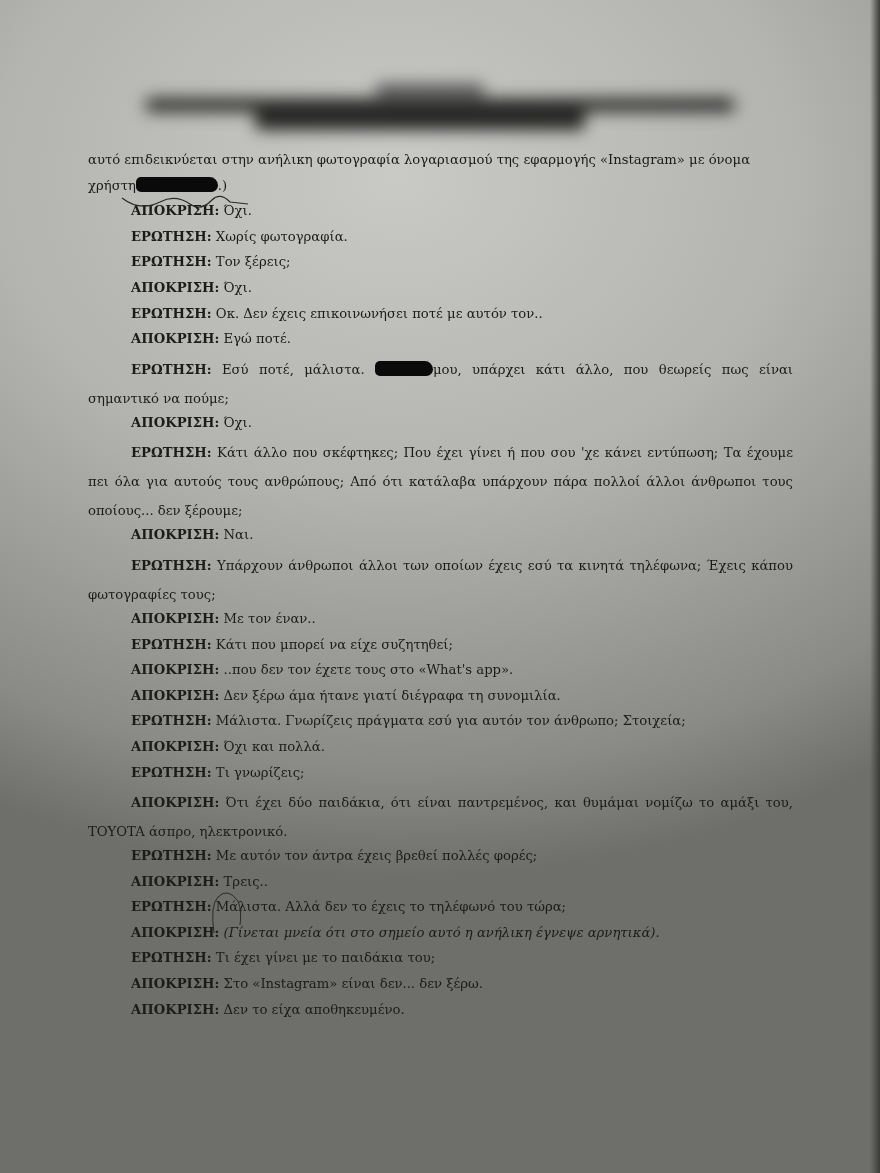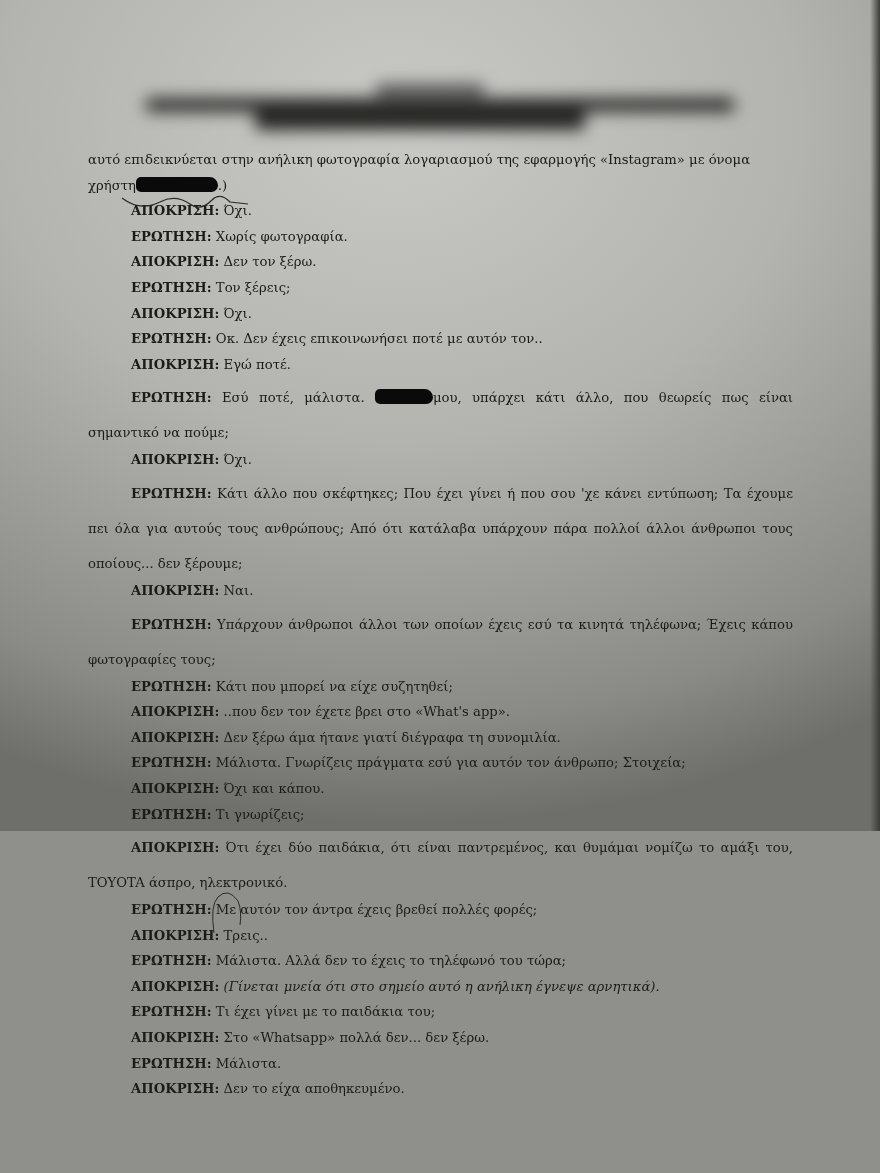--- a/index.html
+++ b/index.html
@@ -2,41 +2,41 @@
 <html><head>
   <meta charset="utf-8">
   <style>
     html, body { margin: 0; padding: 0; }
     body {
       width: 880px; height: 1173px; overflow: hidden;
       background: #8f8f8c;
       font-family: "DejaVu Serif", serif;
     }
     .page {
-      position: absolute; left: 0; top: 0; width: 880px; height: 831px;
+      position: absolute; left: 0; top: 0; width: 880px; height: 1173px;
       background:
         radial-gradient(ellipse 900px 700px at 45% 15%, #c9c9c6 0%, #b3b3b0 45%, #8a8a87 85%, #6e6e6b 100%);
     }
     .page::after {
       content: ""; position: absolute; right: 0; top: 0; width: 10px; height: 100%;
       background: linear-gradient(90deg, rgba(60,60,58,0) 0%, #3b3b38 100%);
     }
     .blur-header {
       position: absolute; left: 145px; top: 78px; width: 590px; height: 60px;
       filter: blur(8px);
     }
     .blur-header .bar1 { position: absolute; left: 0; top: 20px; width: 590px; height: 14px; background: #2e2e2c; border-radius: 7px; }
     .blur-header .bar2 { position: absolute; left: 110px; top: 30px; width: 330px; height: 22px; background: #262624; border-radius: 6px; }
     .blur-header .bar3 { position: absolute; left: 230px; top: 6px; width: 110px; height: 12px; background: #555; border-radius: 6px; }
     .content {
       position: absolute; left: 88px; top: 150px; width: 705px;
       color: #1b1b1a; font-size: 13.2px;
     }
     .line { height: 25.6px; line-height: 20px; white-space: nowrap; }
-    .line.wrap { white-space: normal; height: auto; line-height: 35px; text-align: justify; }
+    .line.wrap { white-space: normal; height: auto; line-height: 29px; text-align: justify; }
     .spk { font-weight: bold; margin-left: 43px; }
     .redact {
       display: inline-block; background: #0a0a0a; height: 15px; vertical-align: -2px;
       border-radius: 6px 10px 8px 6px;
     }
     .em { font-style: italic; }
     .scribble { position: absolute; pointer-events: none; }
   </style>
 </head>
 <body>
@@ -50,44 +50,43 @@
   </div>
 
   <div class="content">
     <div class="line">αυτό επιδεικνύεται στην ανήλικη φωτογραφία λογαριασμού της εφαρμογής «Instagram» με όνομα</div>
     <div class="line">
       <span>χρήστη</span><span class="redact" style="width:82px"></span><span>.)</span>
     </div>
 
     <div class="line"><span class="spk">ΑΠΟΚΡΙΣΗ:</span> <span>Όχι.</span></div>
     <div class="line"><span class="spk">ΕΡΩΤΗΣΗ:</span> <span>Χωρίς φωτογραφία.</span></div>
-    <div class="line"><span class="spk">ΑΠΟΚΡΙΣΗ:</span> <span>Δεν τον ξέρω.</span></div>
     <div class="line"><span class="spk">ΕΡΩΤΗΣΗ:</span> <span>Τον ξέρεις;</span></div>
     <div class="line"><span class="spk">ΑΠΟΚΡΙΣΗ:</span> <span>Όχι.</span></div>
     <div class="line"><span class="spk">ΕΡΩΤΗΣΗ:</span> <span>Οκ. Δεν έχεις επικοινωνήσει ποτέ με αυτόν τον..</span></div>
     <div class="line"><span class="spk">ΑΠΟΚΡΙΣΗ:</span> <span>Εγώ ποτέ.</span></div>
     <div class="line wrap"><span class="spk">ΕΡΩΤΗΣΗ:</span> <span>Εσύ ποτέ, μάλιστα.</span> <span class="redact" style="width:58px"></span><span>μου, υπάρχει κάτι άλλο, που θεωρείς πως είναι σημαντικό να πούμε;</span></div>
     <div class="line"><span class="spk">ΑΠΟΚΡΙΣΗ:</span> <span>Όχι.</span></div>
     <div class="line wrap"><span class="spk">ΕΡΩΤΗΣΗ:</span> <span>Κάτι άλλο που σκέφτηκες; Που έχει γίνει ή που σου 'χε κάνει εντύπωση; Τα έχουμε πει όλα για αυτούς τους ανθρώπους; Από ότι κατάλαβα υπάρχουν πάρα πολλοί άλλοι άνθρωποι τους οποίους... δεν ξέρουμε;</span></div>
     <div class="line"><span class="spk">ΑΠΟΚΡΙΣΗ:</span> <span>Ναι.</span></div>
     <div class="line wrap"><span class="spk">ΕΡΩΤΗΣΗ:</span> <span>Υπάρχουν άνθρωποι άλλοι των οποίων έχεις εσύ τα κινητά τηλέφωνα; Έχεις κάπου φωτογραφίες τους;</span></div>
+    <div class="line"><span class="spk">ΑΠΟΚΡΙΣΗ:</span> <span>Με τον έναν..</span></div>
     <div class="line"><span class="spk">ΕΡΩΤΗΣΗ:</span> <span>Κάτι που μπορεί να είχε συζητηθεί;</span></div>
-    <div class="line"><span class="spk">ΑΠΟΚΡΙΣΗ:</span> <span>..που δεν τον έχετε βρει στο «What's app».</span></div>
+    <div class="line"><span class="spk">ΑΠΟΚΡΙΣΗ:</span> <span>..που δεν τον έχετε τους στο «What's app».</span></div>
     <div class="line"><span class="spk">ΑΠΟΚΡΙΣΗ:</span> <span>Δεν ξέρω άμα ήτανε γιατί διέγραφα τη συνομιλία.</span></div>
     <div class="line"><span class="spk">ΕΡΩΤΗΣΗ:</span> <span>Μάλιστα. Γνωρίζεις πράγματα εσύ για αυτόν τον άνθρωπο; Στοιχεία;</span></div>
-    <div class="line"><span class="spk">ΑΠΟΚΡΙΣΗ:</span> <span>Όχι και κάπου.</span></div>
+    <div class="line"><span class="spk">ΑΠΟΚΡΙΣΗ:</span> <span>Όχι και πολλά.</span></div>
     <div class="line"><span class="spk">ΕΡΩΤΗΣΗ:</span> <span>Τι γνωρίζεις;</span></div>
     <div class="line wrap"><span class="spk">ΑΠΟΚΡΙΣΗ:</span> <span>Ότι έχει δύο παιδάκια, ότι είναι παντρεμένος, και θυμάμαι νομίζω το αμάξι του, TOYOTA άσπρο, ηλεκτρονικό.</span></div>
     <div class="line"><span class="spk">ΕΡΩΤΗΣΗ:</span> <span>Με αυτόν τον άντρα έχεις βρεθεί πολλές φορές;</span></div>
     <div class="line"><span class="spk">ΑΠΟΚΡΙΣΗ:</span> <span>Τρεις..</span></div>
     <div class="line"><span class="spk">ΕΡΩΤΗΣΗ:</span> <span>Μάλιστα. Αλλά δεν το έχεις το τηλέφωνό του τώρα;</span></div>
     <div class="line"><span class="spk">ΑΠΟΚΡΙΣΗ:</span> <span class="em">(Γίνεται μνεία ότι στο σημείο αυτό η ανήλικη έγνεψε αρνητικά).</span></div>
     <div class="line"><span class="spk">ΕΡΩΤΗΣΗ:</span> <span>Τι έχει γίνει με το παιδάκια του;</span></div>
-    <div class="line"><span class="spk">ΑΠΟΚΡΙΣΗ:</span> <span>Στο «Whatsapp» πολλά δεν... δεν ξέρω.</span></div>
-    <div class="line"><span class="spk">ΕΡΩΤΗΣΗ:</span> <span>Μάλιστα.</span></div>
+    <div class="line"><span class="spk">ΑΠΟΚΡΙΣΗ:</span> <span>Στο «Instagram» είναι δεν... δεν ξέρω.</span></div>
     <div class="line"><span class="spk">ΑΠΟΚΡΙΣΗ:</span> <span>Δεν το είχα αποθηκευμένο.</span></div>
   </div>
 
   <svg class="scribble" style="left:120px;top:190px" width="130" height="30">
     <path d="M2 8 Q20 22 40 12 Q55 4 70 14 Q80 22 92 10 Q100 2 110 12 L128 14" fill="none" stroke="#2a2a2a" stroke-width="1.2"></path>
   </svg>
   <svg class="scribble" style="left:210px;top:885px" width="40" height="50">
     <path d="M4 48 Q0 20 8 12 Q18 2 28 16 Q32 26 30 40" fill="none" stroke="#2a2a2a" stroke-width="1"></path>
   </svg>
 </div>

